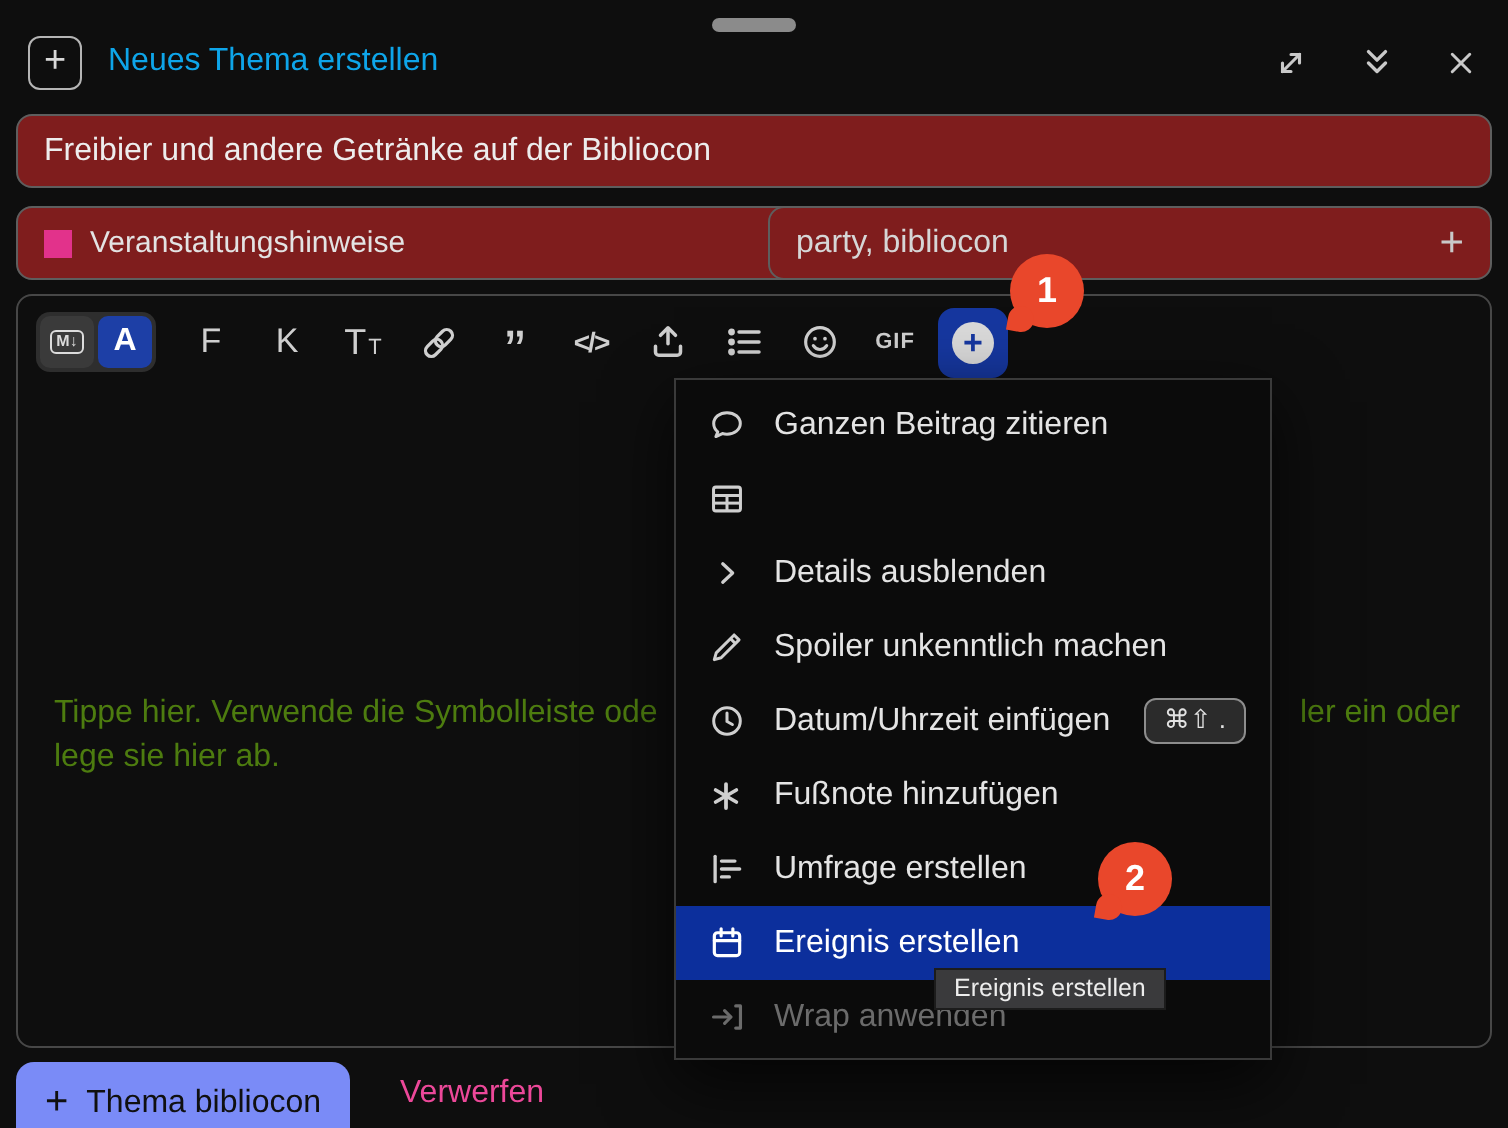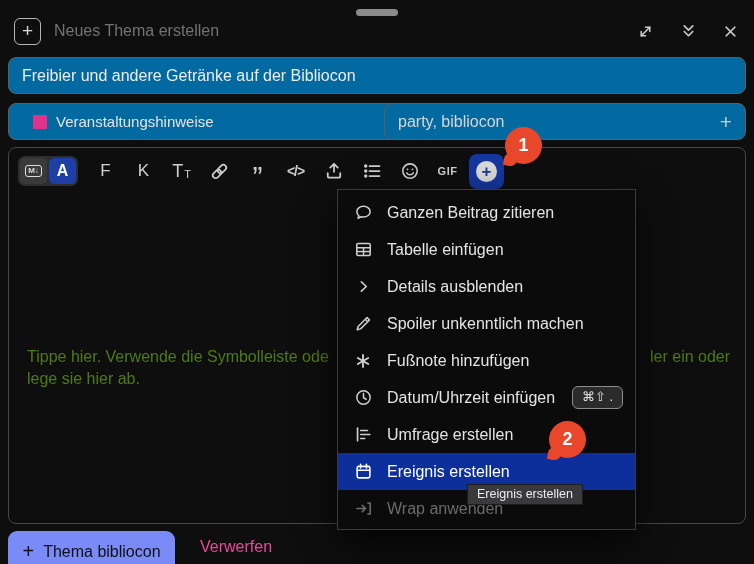--- a/index.html
+++ b/index.html
@@ -7,29 +7,29 @@
   body { font-family:"Liberation Sans", sans-serif; }
   .stage { position:relative; width:754px; height:564px; background:#0e0e0e; overflow:hidden; margin:0 auto; }
 
   
   .grip { position:absolute; left:356px; top:9px; width:42px; height:7px; border-radius:4px; background:#8b8b8b; }
 
   
   .hdr { position:absolute; left:14px; top:16px; right:16px; height:30px; display:flex; align-items:center; }
   .plusbox { width:27px; height:27px; border:1.5px solid #b5b5b5; border-radius:6px; color:#d8d8d8;
              display:flex; align-items:center; justify-content:center; font-size:19px; font-weight:400; }
-  .hdr h1 { margin-left:13px; font-size:16px; font-weight:400; color:#737373; }
+  .hdr h1 { margin-left:13px; font-size:16px; font-weight:400; color:#0ea5e9; }
   .winctl { margin-left:auto; display:flex; align-items:center; gap:26px; color:#c9c9c9; }
   .winctl svg { display:block; }
 
   
-  .field { position:absolute; background:#0369a1; border:1px solid #5e5e5e; border-radius:8px; color:#ededed; }
+  .field { position:absolute; background:#7f1d1d; border:1px solid #5e5e5e; border-radius:8px; color:#ededed; }
   input.field { font-family:"Liberation Sans", sans-serif; font-size:16px; padding:0 13px; outline:none; }
   #title-input { left:8px; top:57px; width:738px; height:37px; }
-  .select { left:8px; top:103px; width:414px; height:37px; display:flex; align-items:center; padding:0 24px; cursor:pointer; }
+  .select { left:8px; top:103px; width:414px; height:37px; display:flex; align-items:center; padding:0 13px; cursor:pointer; }
   .catdot { width:14px; height:14px; background:#e2328b; margin-right:9px; flex:none; }
   .select .lbl { font-size:15px; color:#e3e3e3; }
   .select .chev { margin-left:auto; color:#cfcfcf; display:flex; }
   .tags { left:384px; top:103px; width:362px; height:37px; display:flex; align-items:center; padding:0 13px; }
   .tags .val { font-size:16px; color:#d6d6d6; }
   .tags .add { margin-left:auto; font-size:21px; color:#c9c9c9; font-weight:400; cursor:pointer; line-height:1; }
 
   
   .editor { position:absolute; left:8px; top:147px; width:738px; height:377px; border:1px solid #474747; border-radius:8px; background:#0e0e0e; }
   .tbar { position:absolute; left:9px; top:5px; height:36px; display:flex; align-items:center; gap:5px; }
@@ -215,58 +215,57 @@
     </div>
     <div class="mi">
       <span class="mic">
         <svg width="19" height="19" viewBox="0 0 24 24" fill="none" stroke="currentColor" stroke-width="1.9">
           <rect x="3.5" y="4.5" width="17" height="15" rx="1.5"></rect>
           <line x1="3.5" y1="9.8" x2="20.5" y2="9.8"></line>
             <line x1="3.5" y1="14.6" x2="20.5" y2="14.6"></line>
           <line x1="12" y1="9.8" x2="12" y2="19.5"></line>
         </svg>
       </span>
-      <span>Tabelle einfügen</span>
     </div>
     <div class="mi">
       <span class="mic">
         <svg width="17" height="17" viewBox="0 0 24 24" fill="none" stroke="currentColor" stroke-width="2.3" stroke-linecap="round" stroke-linejoin="round">
           <polyline points="9,5.5 16,12 9,18.5"></polyline>
         </svg>
       </span>
       <span>Details ausblenden</span>
     </div>
     <div class="mi">
       <span class="mic">
         <svg width="19" height="19" viewBox="0 0 24 24" fill="none" stroke="currentColor" stroke-width="1.9" stroke-linejoin="round">
           <path d="M4 20l1.2-4.3L16.5 4.4l3.1 3.1L8.3 18.8 4 20z"></path>
           <line x1="14.2" y1="6.7" x2="17.3" y2="9.8"></line>
         </svg>
       </span>
       <span>Spoiler unkenntlich machen</span>
+    </div>
+    <div class="mi">
+      <span class="mic">
+        <svg width="19" height="19" viewBox="0 0 24 24" fill="none" stroke="currentColor" stroke-width="1.9" stroke-linecap="round">
+          <circle cx="12" cy="12" r="8.4"></circle>
+            <polyline points="12,7 12,12.3 15.4,14.2"></polyline>
+        </svg>
+      </span>
+      <span>Datum/Uhrzeit einfügen</span>
+      <span class="kbd">⌘⇧ .</span>
     </div>
     <div class="mi">
       <span class="mic">
         <svg width="18" height="18" viewBox="0 0 24 24" fill="none" stroke="currentColor" stroke-width="2.5" stroke-linecap="round">
           <line x1="12" y1="4" x2="12" y2="20"></line>
             <line x1="5.1" y1="8" x2="18.9" y2="16"></line>
             <line x1="18.9" y1="8" x2="5.1" y2="16"></line>
         </svg>
       </span>
       <span>Fußnote hinzufügen</span>
-    </div>
-    <div class="mi">
-      <span class="mic">
-        <svg width="19" height="19" viewBox="0 0 24 24" fill="none" stroke="currentColor" stroke-width="1.9" stroke-linecap="round">
-          <circle cx="12" cy="12" r="8.4"></circle>
-            <polyline points="12,7 12,12.3 15.4,14.2"></polyline>
-        </svg>
-      </span>
-      <span>Datum/Uhrzeit einfügen</span>
-      <span class="kbd">⌘⇧ .</span>
     </div>
     <div class="mi">
       <span class="mic">
         <svg width="19" height="19" viewBox="0 0 24 24" fill="none" stroke="currentColor" stroke-width="2.1" stroke-linecap="round">
           <line x1="4.5" y1="4" x2="4.5" y2="20"></line>
           <line x1="8.5" y1="7" x2="17" y2="7"></line>
             <line x1="8.5" y1="12" x2="20" y2="12"></line>
             <line x1="8.5" y1="17" x2="13.5" y2="17"></line>
         </svg>
       </span>

